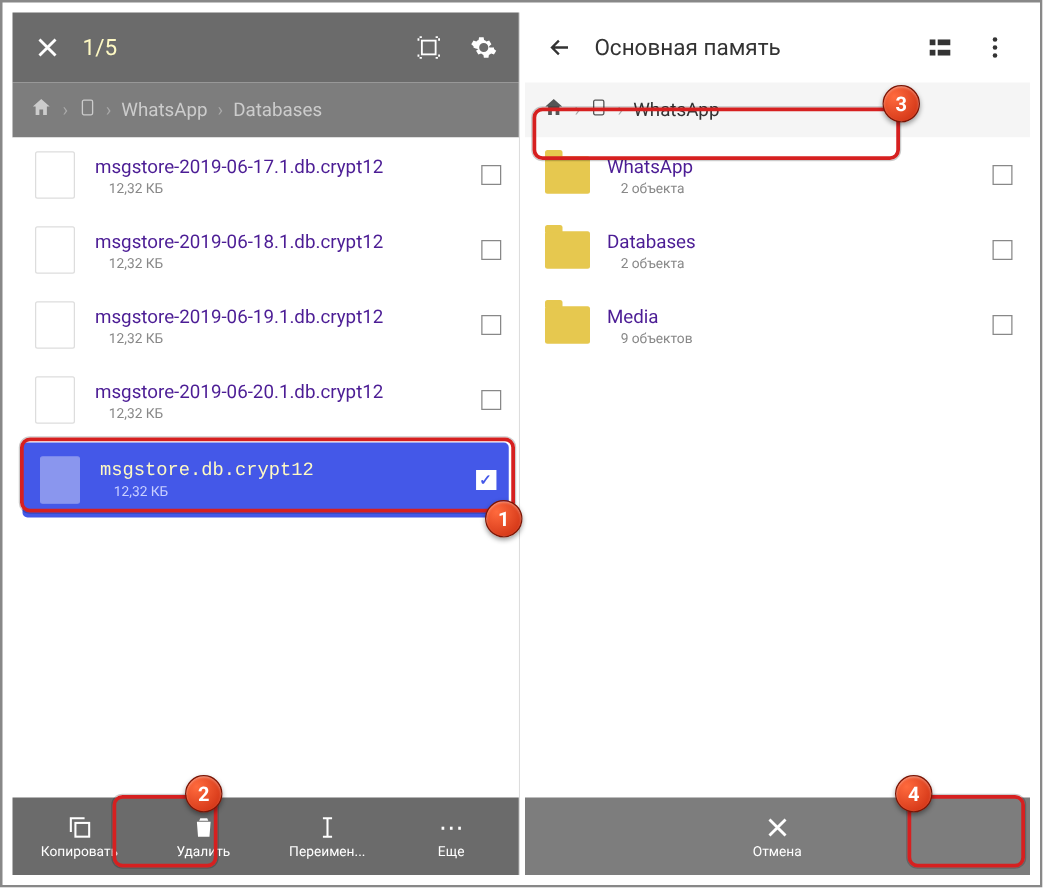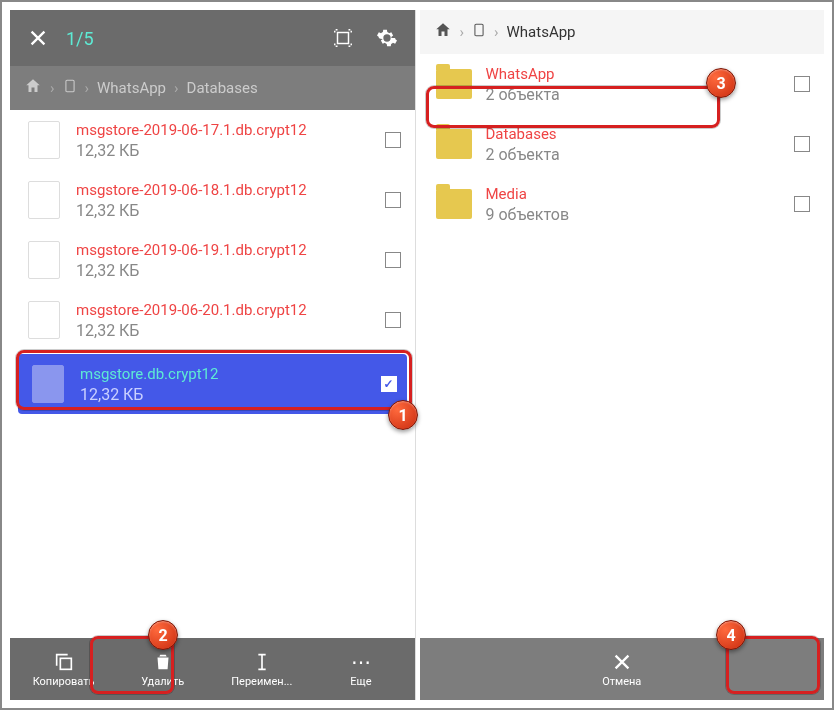--- a/index.html
+++ b/index.html
@@ -1,40 +1,40 @@
 <!DOCTYPE html>
 <html><head>
 <meta charset="utf-8">
 <style>
 * { margin: 0; padding: 0; box-sizing: border-box; font-family: Roboto, Arial, sans-serif; }
 body { background: #f0f0f0; width: 834px; height: 710px; position: relative; }
 .wrapper { border: 2px solid #888; width: 834px; height: 710px; display: flex; padding: 8px; gap: 4px; background: #fff; }
 .pane { flex: 1; background: #fff; position: relative; display: flex; flex-direction: column; border-right: 1px solid #ddd; }
 .pane:last-child { border-right: none; }
 .topbar { height: 56px; display: flex; align-items: center; padding: 0 12px; gap: 12px; }
-.topbar.dark { background: #6b6b6b; color: #5eead4; }
+.topbar.dark { background: #6b6b6b; color: #fef9c3; }
 .topbar.light { background: #fff; color: #333; }
 .topbar .title { font-size: 18px; flex: 1; }
 .iconbtn { width: 32px; height: 32px; display: flex; align-items: center; justify-content: center; cursor: pointer; }
 .breadcrumb { height: 44px; display: flex; align-items: center; padding: 0 14px; gap: 8px; background: #7d7d7d; color: #ccc; font-size: 15px; }
 .breadcrumb.light { background: #f5f5f5; color: #666; }
 .breadcrumb .sep { color: #aaa; }
 .list { flex: 1; overflow: auto; background: #fff; }
 .row { display: flex; align-items: center; padding: 10px 14px; gap: 12px; position: relative; }
 .row .icon { width: 40px; height: 40px; display: flex; align-items: center; justify-content: center; }
 .file-icon { width: 32px; height: 38px; background: #fff; border: 1px solid #ddd; border-radius: 2px; }
 .folder-icon { width: 36px; height: 30px; background: #e6c84f; border-radius: 2px; position: relative; }
 .folder-icon::before { content: ""; position: absolute; top: -5px; left: 0; width: 14px; height: 6px; background: #e6c84f; border-radius: 2px 2px 0 0; }
 .row .txt { flex: 1; }
-.row .name { font-size: 15px; color: #ef4444; }
-.row .meta { font-size: 16px; color: #888; margin-top: 2px; }
+.row .name { font-size: 15px; color: #4c1d95; }
+.row .meta { font-size: 11px; color: #888; margin-top: 2px; margin-left: 11px; }
 .cb { width: 16px; height: 16px; border: 1.5px solid #888; }
 .cb.checked { background: #fff; border-color: #fff; display: flex; align-items: center; justify-content: center; color: #4458e8; font-size: 12px; font-weight: bold; }
 .row.sel { background: #4458e8; border-radius: 4px; margin: 4px 8px; padding: 10px; }
-.row.sel .name { color: #5eead4; }
+.row.sel .name { color: #fef9c3; font-family: Liberation Mono, monospace; }
 .row.sel .meta { color: #c9d0ff; }
 .row.sel .file-icon { background: #8a96ee; border-color: #8a96ee; }
 .bottombar { height: 62px; background: #6b6b6b; display: flex; align-items: center; justify-content: space-around; padding: 0 4px; }
 .bottombar.light { background: #7d7d7d; align-items: center; }
 .bbtn { flex: 1; display: flex; flex-direction: column; align-items: center; justify-content: center; color: #fff; font-size: 11px; gap: 2px; cursor: pointer; padding: 6px 2px; }
 .bbtn svg, .bbtn .glyph { width: 22px; height: 22px; display: flex; align-items: center; justify-content: center; font-size: 20px; }
 .redbox { position: absolute; border: 3px solid #d62020; border-radius: 8px; pointer-events: none; box-shadow: 0 0 0 1px rgba(0,0,0,.2); }
 .badge { position: absolute; width: 30px; height: 30px; border-radius: 50%; background: radial-gradient(circle at 30% 30%, #ff6a3d, #c92a0e); color: #fff; font-weight: bold; font-size: 16px; display: flex; align-items: center; justify-content: center; box-shadow: 0 2px 4px rgba(0,0,0,.4), inset 0 1px 2px rgba(255,255,255,.4); border: 1px solid #7a1505; }
 </style>
 </head>
@@ -148,20 +148,43 @@
         <span>Переимен...</span>
       </div>
       <div class="bbtn">
         <div class="glyph">⋯</div>
         <span>Еще</span>
       </div>
     </div>
   </div>
 
   <div class="pane">
+    <div class="topbar light">
+      <div class="iconbtn">
+        <svg viewBox="0 0 24 24" width="22" height="22" fill="none" stroke="#333" stroke-width="2">
+            <path d="M19 12H5M11 6l-6 6 6 6"></path>
+          </svg>
+      </div>
+      <div class="title">Основная память</div>
+      <div class="iconbtn">
+        <svg viewBox="0 0 24 24" width="22" height="22" fill="#333">
+            <rect x="3" y="5" width="5" height="5"></rect>
+            <rect x="10" y="5" width="11" height="5"></rect>
+            <rect x="3" y="14" width="5" height="5"></rect>
+            <rect x="10" y="14" width="11" height="5"></rect>
+          </svg>
+      </div>
+      <div class="iconbtn">
+        <svg viewBox="0 0 24 24" width="22" height="22" fill="#333">
+            <circle cx="12" cy="5" r="2"></circle>
+            <circle cx="12" cy="12" r="2"></circle>
+            <circle cx="12" cy="19" r="2"></circle>
+          </svg>
+      </div>
+    </div>
     <div class="breadcrumb light">
       <span><svg viewBox="0 0 24 24" width="18" height="18" fill="#555">
             <path d="M12 3l9 8h-3v9h-4v-6H10v6H6v-9H3z"></path>
           </svg></span>
       <span class="sep">›</span>
       <span><svg viewBox="0 0 24 24" width="14" height="18" fill="none" stroke="#555" stroke-width="1.8">
             <rect x="5" y="2" width="14" height="20" rx="2"></rect>
           </svg></span>
       <span class="sep">›</span>
       <span style="color:#333">WhatsApp</span>

